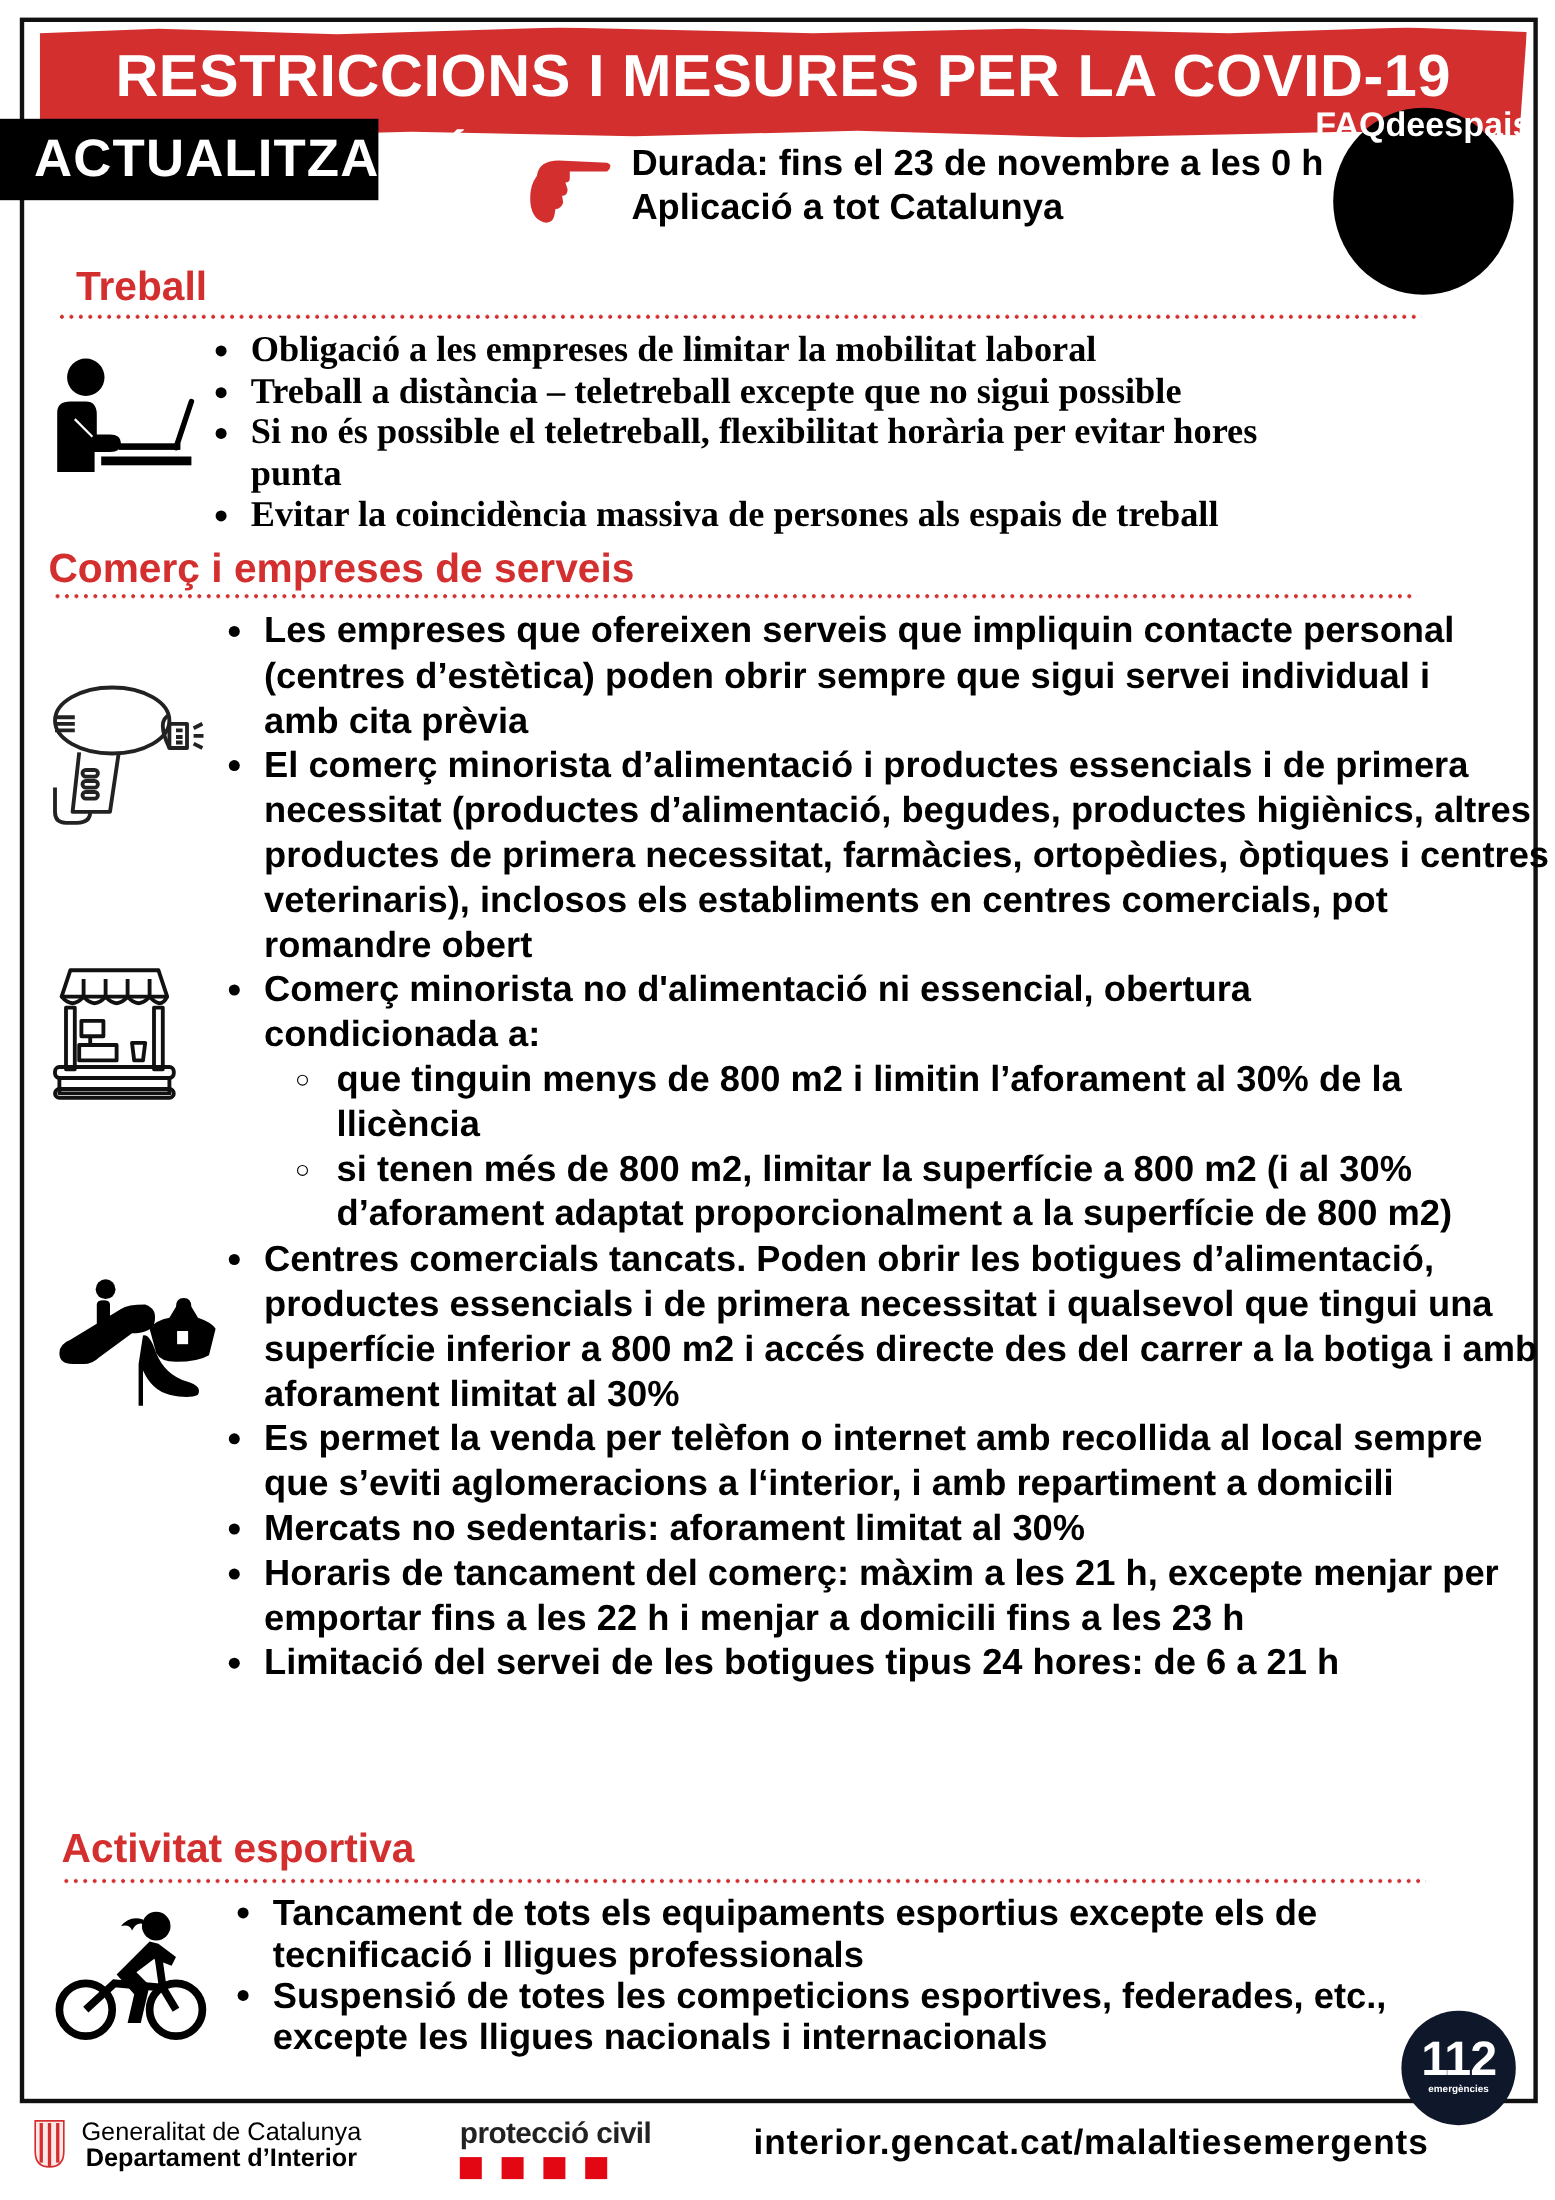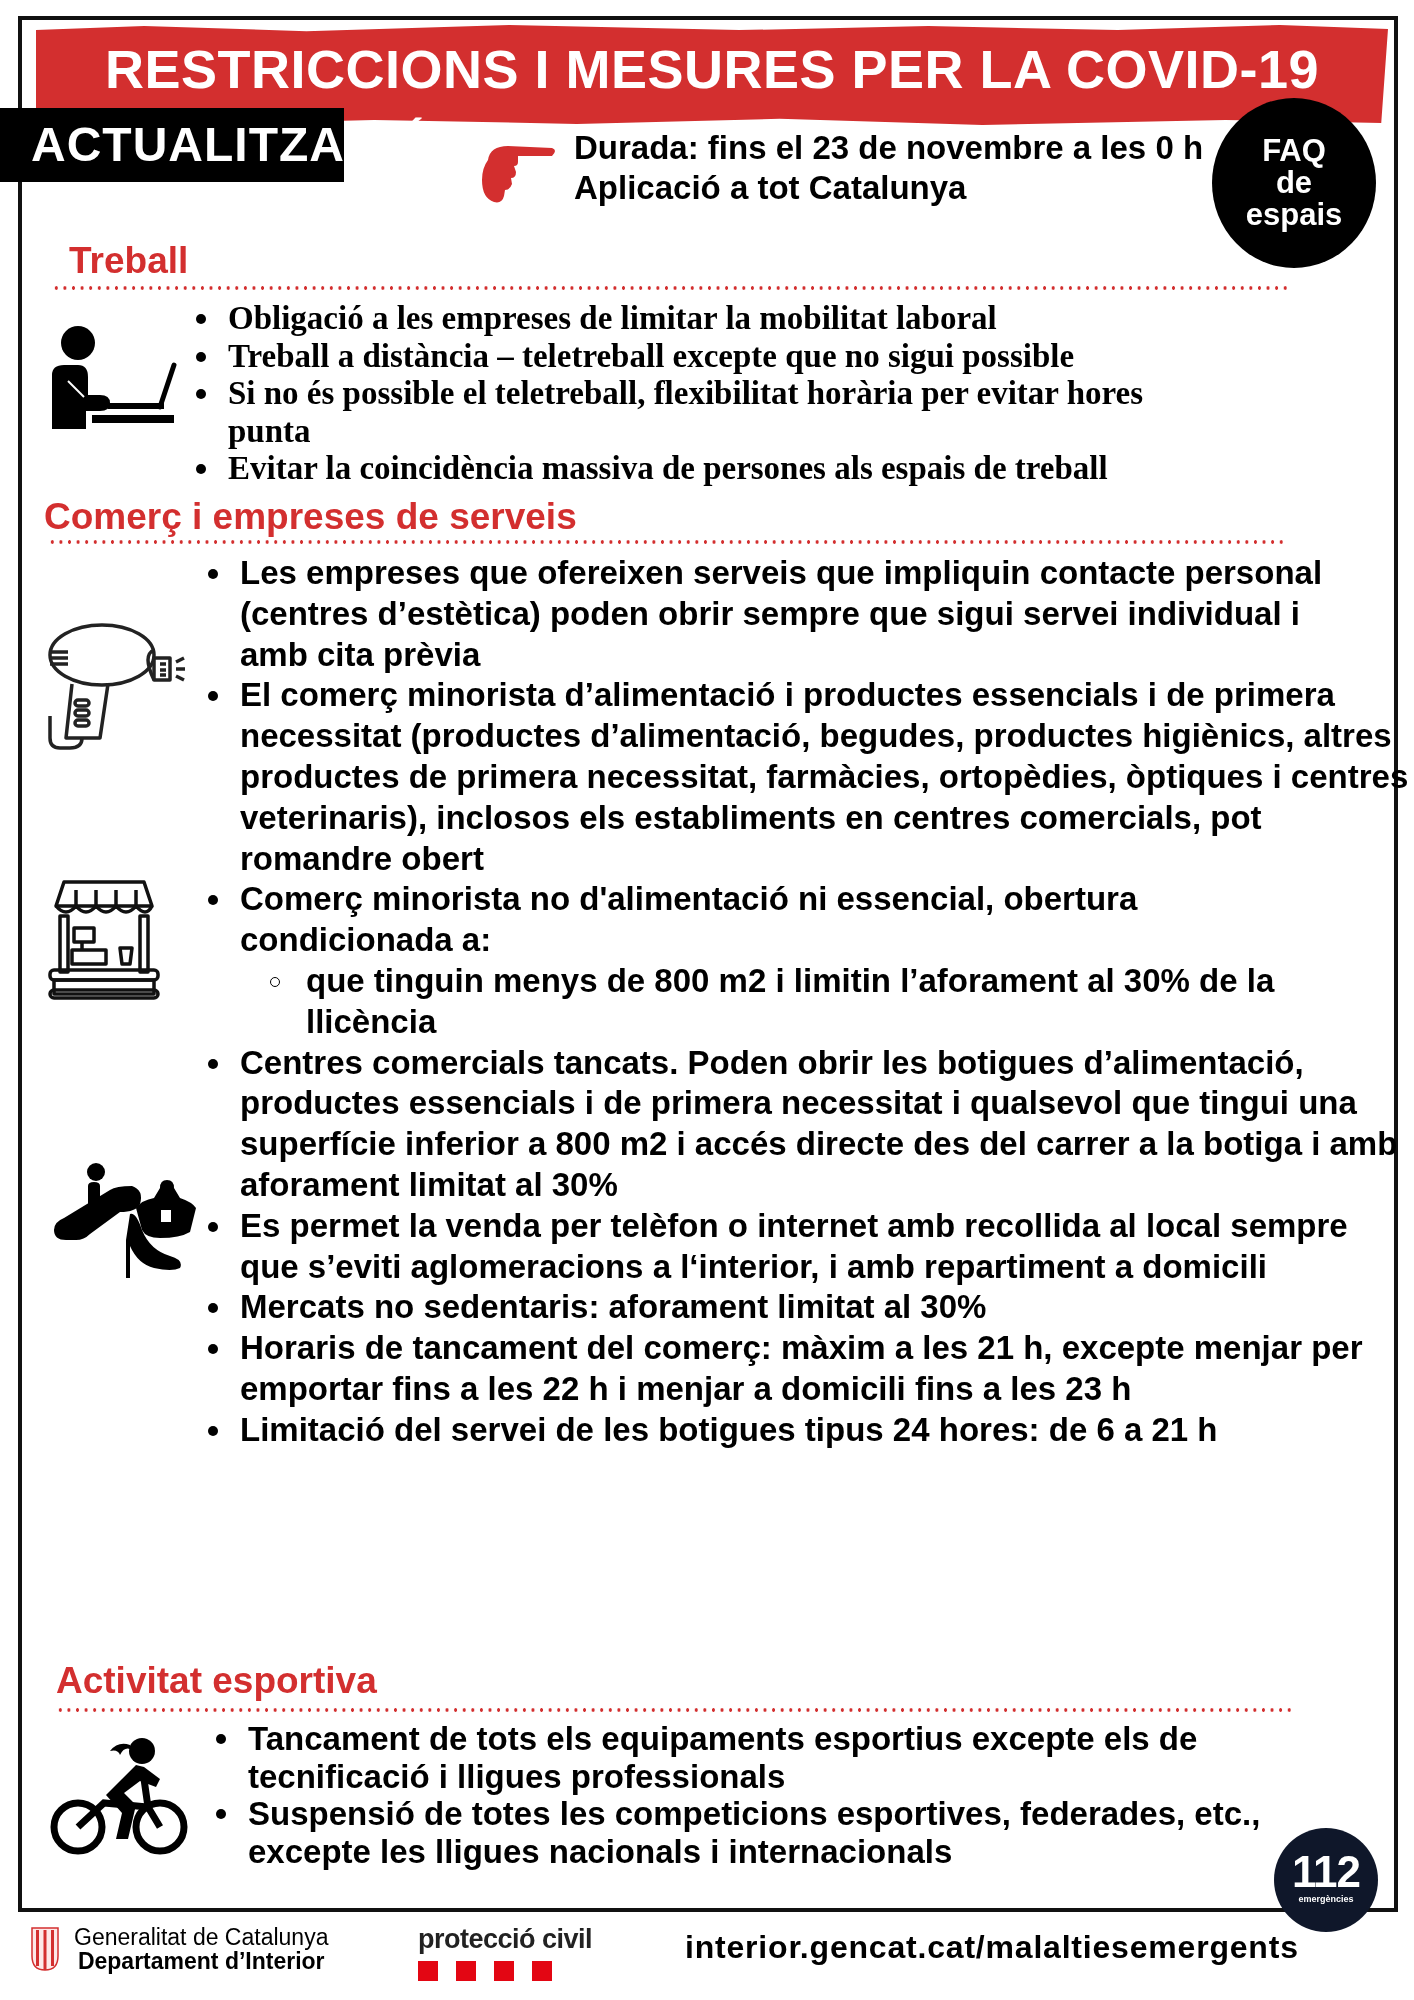--- a/index.html
+++ b/index.html
@@ -10,21 +10,21 @@
   .banner { position:absolute; left:36px; top:24px; width:1352px; height:102px;
             background:#d32f2f; clip-path:polygon(0 6%,8% 2%,20% 7%,35% 1%,52% 6%,66% 2%,80% 6%,92% 1%,100% 5%,99.5% 97%,88% 94%,70% 99%,55% 93%,40% 98%,25% 94%,10% 99%,0 95%); }
   .banner-title { position:absolute; left:36px; top:38px; width:1352px; text-align:center;
                   color:#fff; font-weight:bold; font-size:54px; letter-spacing:0.5px; }
   .update-box { position:absolute; left:0; top:108px; width:344px; height:74px; background:#000;
                 color:#fff; font-size:48px; font-weight:bold; line-height:74px; padding-left:31px; box-sizing:border-box; letter-spacing:1px; }
   .hand { position:absolute; left:478px; top:140px; }
   .meta { position:absolute; left:574px; top:128px; font-size:33px; font-weight:bold; line-height:40px; }
   .faq { position:absolute; left:1212px; top:98px; width:164px; height:170px; border-radius:50%;
          background:#000; color:#fff; text-align:center; font-weight:bold; font-size:31px; line-height:32px;
-         display:flex; flex-direction:column; justify-content:center; }
+         display:flex; flex-direction:row; justify-content:center; }
   .sec-title { position:absolute; color:#d32f2f; font-weight:bold; font-size:37px; }
   .dots { position:absolute; height:4px;
           background-image:radial-gradient(circle, #d32f2f 1.6px, transparent 1.9px);
           background-size:8.6px 4px; background-repeat:repeat-x; }
   ul.items { position:absolute; margin:0; padding:0; list-style:none; font-weight:bold; font-size:33px; }
   ul.items > li { position:relative; padding-left:32px; }
   ul.items > li::before { content:""; position:absolute; left:0; width:10px; height:10px; border-radius:50%; background:#000; }
   ul.t1 { left:196px; top:300px; width:1100px; line-height:37.5px;font-family:Liberation Serif, serif; }
   ul.t1 > li::before { top:14px; }
   ul.t2 { left:208px; top:553px; width:1180px; line-height:40.8px; }
@@ -139,20 +139,21 @@
   <rect x="111" y="50" width="10" height="12" fill="#fff"></rect>
 </svg>
 
 <ul class="items t2">
   <li style="width:1120px;">Les empreses que ofereixen serveis que impliquin contacte personal (centres d’estètica) poden obrir sempre que sigui servei individual i amb cita prèvia</li>
   <li style="width:1180px;">El comerç minorista d’alimentació i productes essencials i de primera necessitat (productes d’alimentació, begudes, productes higiènics, altres productes de primera necessitat, farmàcies, ortopèdies, òptiques i centres veterinaris), inclosos els establiments en centres comercials, pot romandre obert</li>
   <li>
     <span style="display:block;width:1000px;">Comerç minorista no d'alimentació ni essencial, obertura condicionada a:</span>
     <ul class="sub">
       <li style="width:980px;">que tinguin menys de 800 m2 i limitin l’aforament al 30% de la llicència</li>
+      <li style="width:1100px;">si tenen més de 800 m2, limitar la superfície a 800 m2 (i al 30% d’aforament adaptat proporcionalment a la superfície de 800 m2)</li>
     </ul>
   </li>
   <li style="width:1170px;">Centres comercials tancats. Poden obrir les botigues d’alimentació, productes essencials i de primera necessitat i qualsevol que tingui una superfície inferior a 800 m2 i accés directe des del carrer a la botiga i amb aforament limitat al 30%</li>
   <li style="width:1120px;">Es permet la venda per telèfon o internet amb recollida al local sempre que s’eviti aglomeracions a l‘interior, i amb repartiment a domicili</li>
   <li>Mercats no sedentaris: aforament limitat al 30%</li>
   <li style="width:1180px;">Horaris de tancament del comerç: màxim a les 21 h, excepte menjar per emportar fins a les 22 h i menjar a domicili fins a les 23 h</li>
   <li>Limitació del servei de les botigues tipus 24 hores: de 6 a 21 h</li>
 </ul>
 
 <div class="sec-title" style="left:56px;top:1660px;">Activitat esportiva</div>

